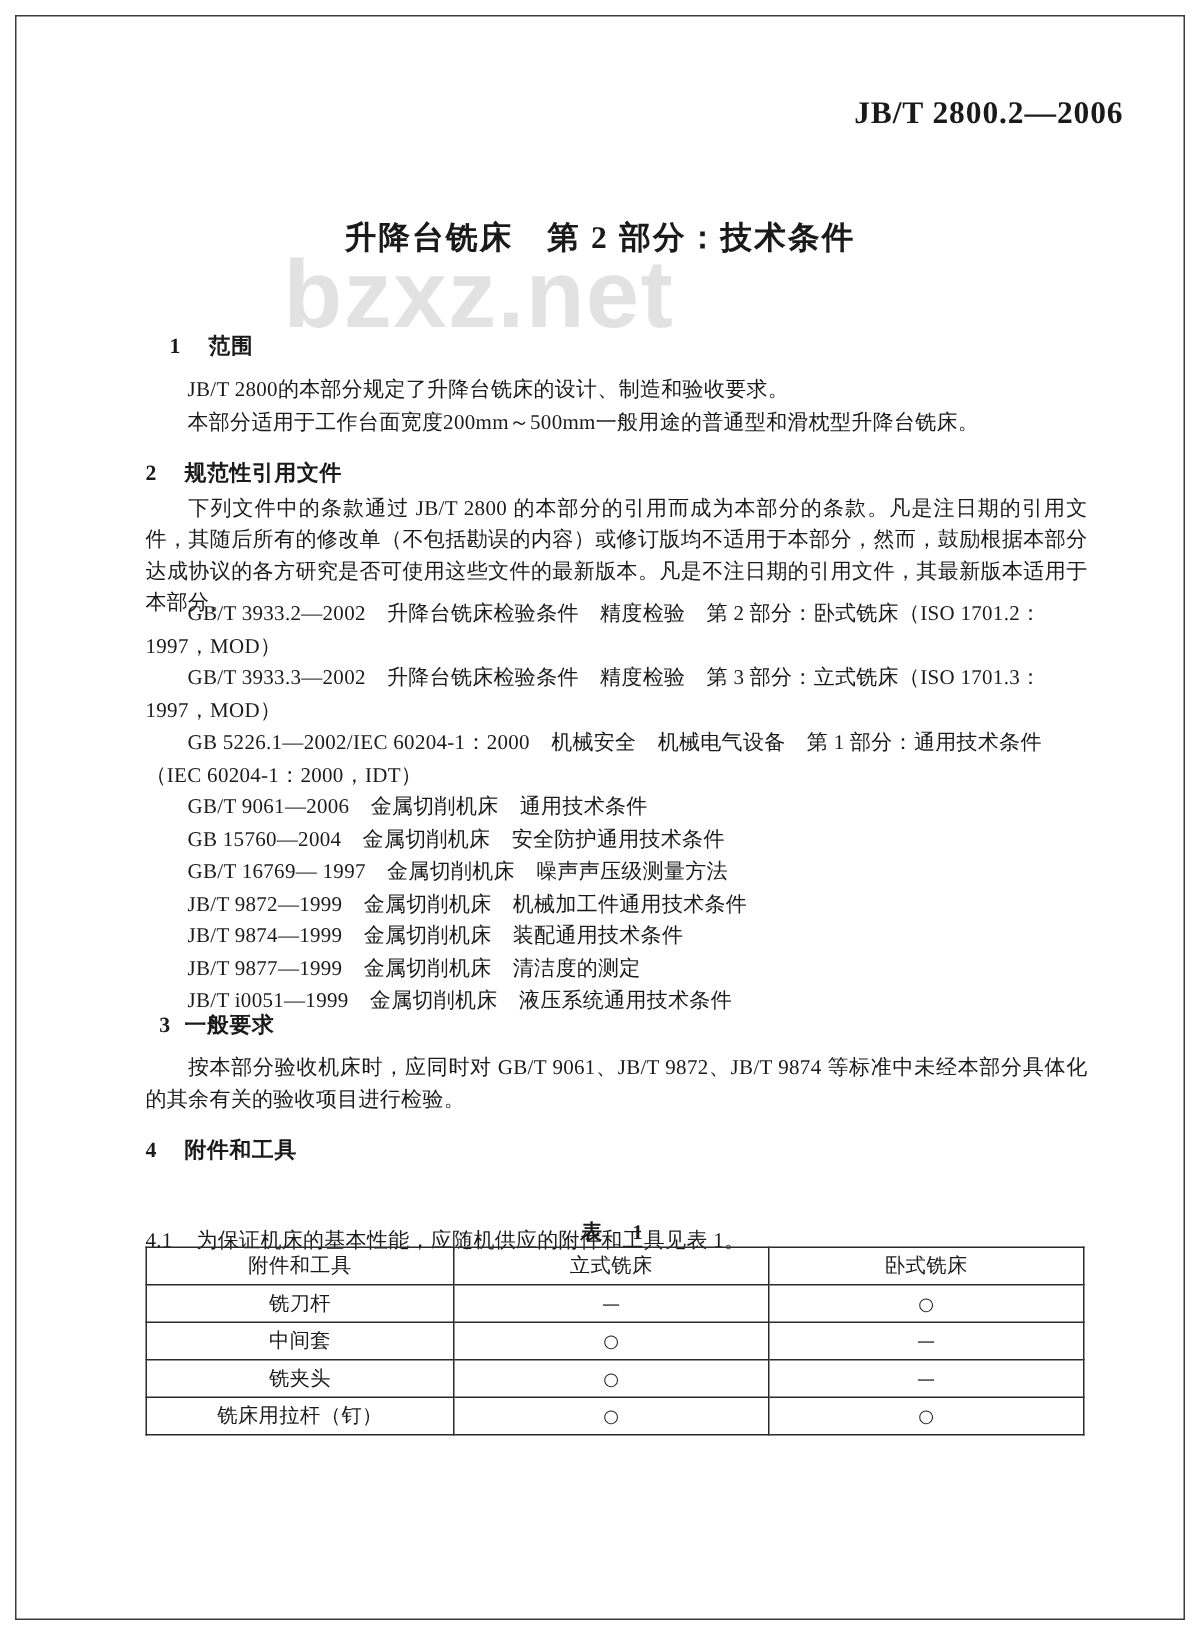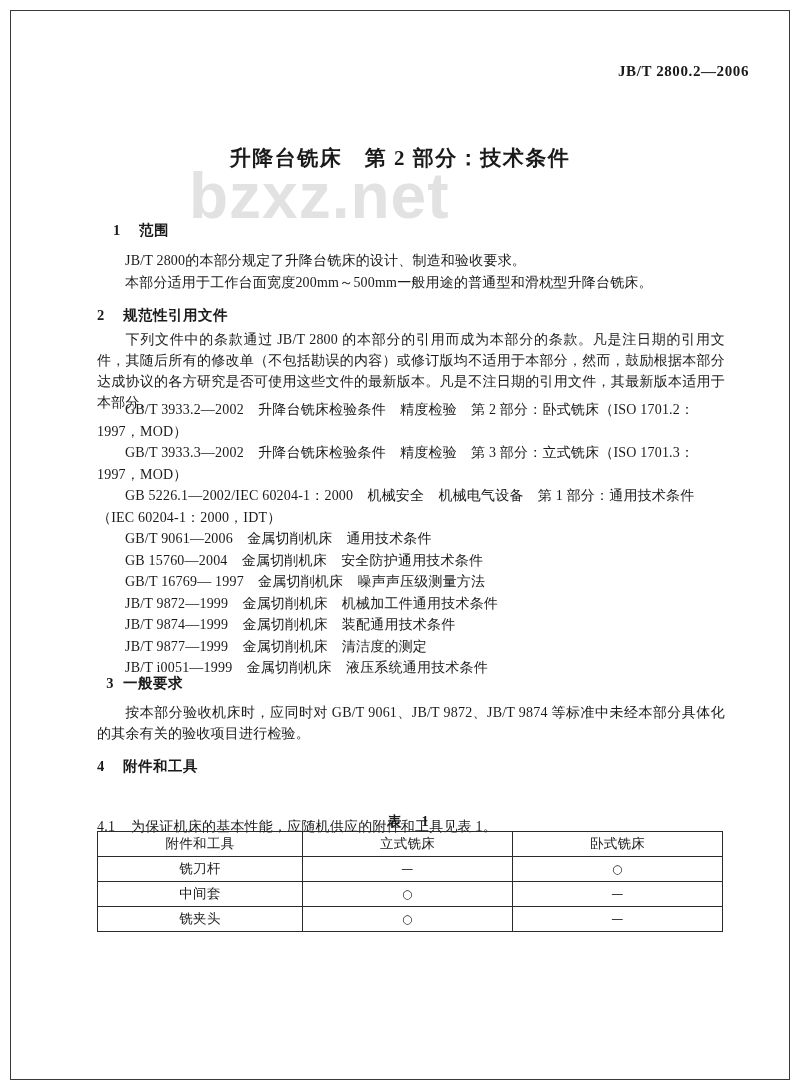--- a/index.html
+++ b/index.html
@@ -46,21 +46,21 @@
   .content { position: relative; z-index: 2; }
 
   
   .doc-header {
     position: absolute;
     left: 0; top: 52px;
     width: 100%;
     text-align: right;
     padding-right: 40px;
     font-family: "Liberation Serif", serif;
-    font-size: 15px;
+    font-size: 21px;
     font-weight: bold;
     letter-spacing: 0.6px;
   }
 
   
   .doc-title {
     position: absolute;
     left: 0; top: 133px;
     width: 100%;
     text-align: center;
@@ -208,19 +208,24 @@
             <tr>
               <td>中间套</td>
               <td class="mark">○</td>
               <td class="mark">—</td>
             </tr>
             <tr>
               <td>铣夹头</td>
               <td class="mark">○</td>
               <td class="mark">—</td>
             </tr>
+            <tr>
+              <td>铣床用拉杆（钉）</td>
+              <td class="mark">○</td>
+              <td class="mark">○</td>
+            </tr>
           </tbody>
         </table>
       </div>
 
     </div>
   </div>
 </div>
 
 </body></html>

